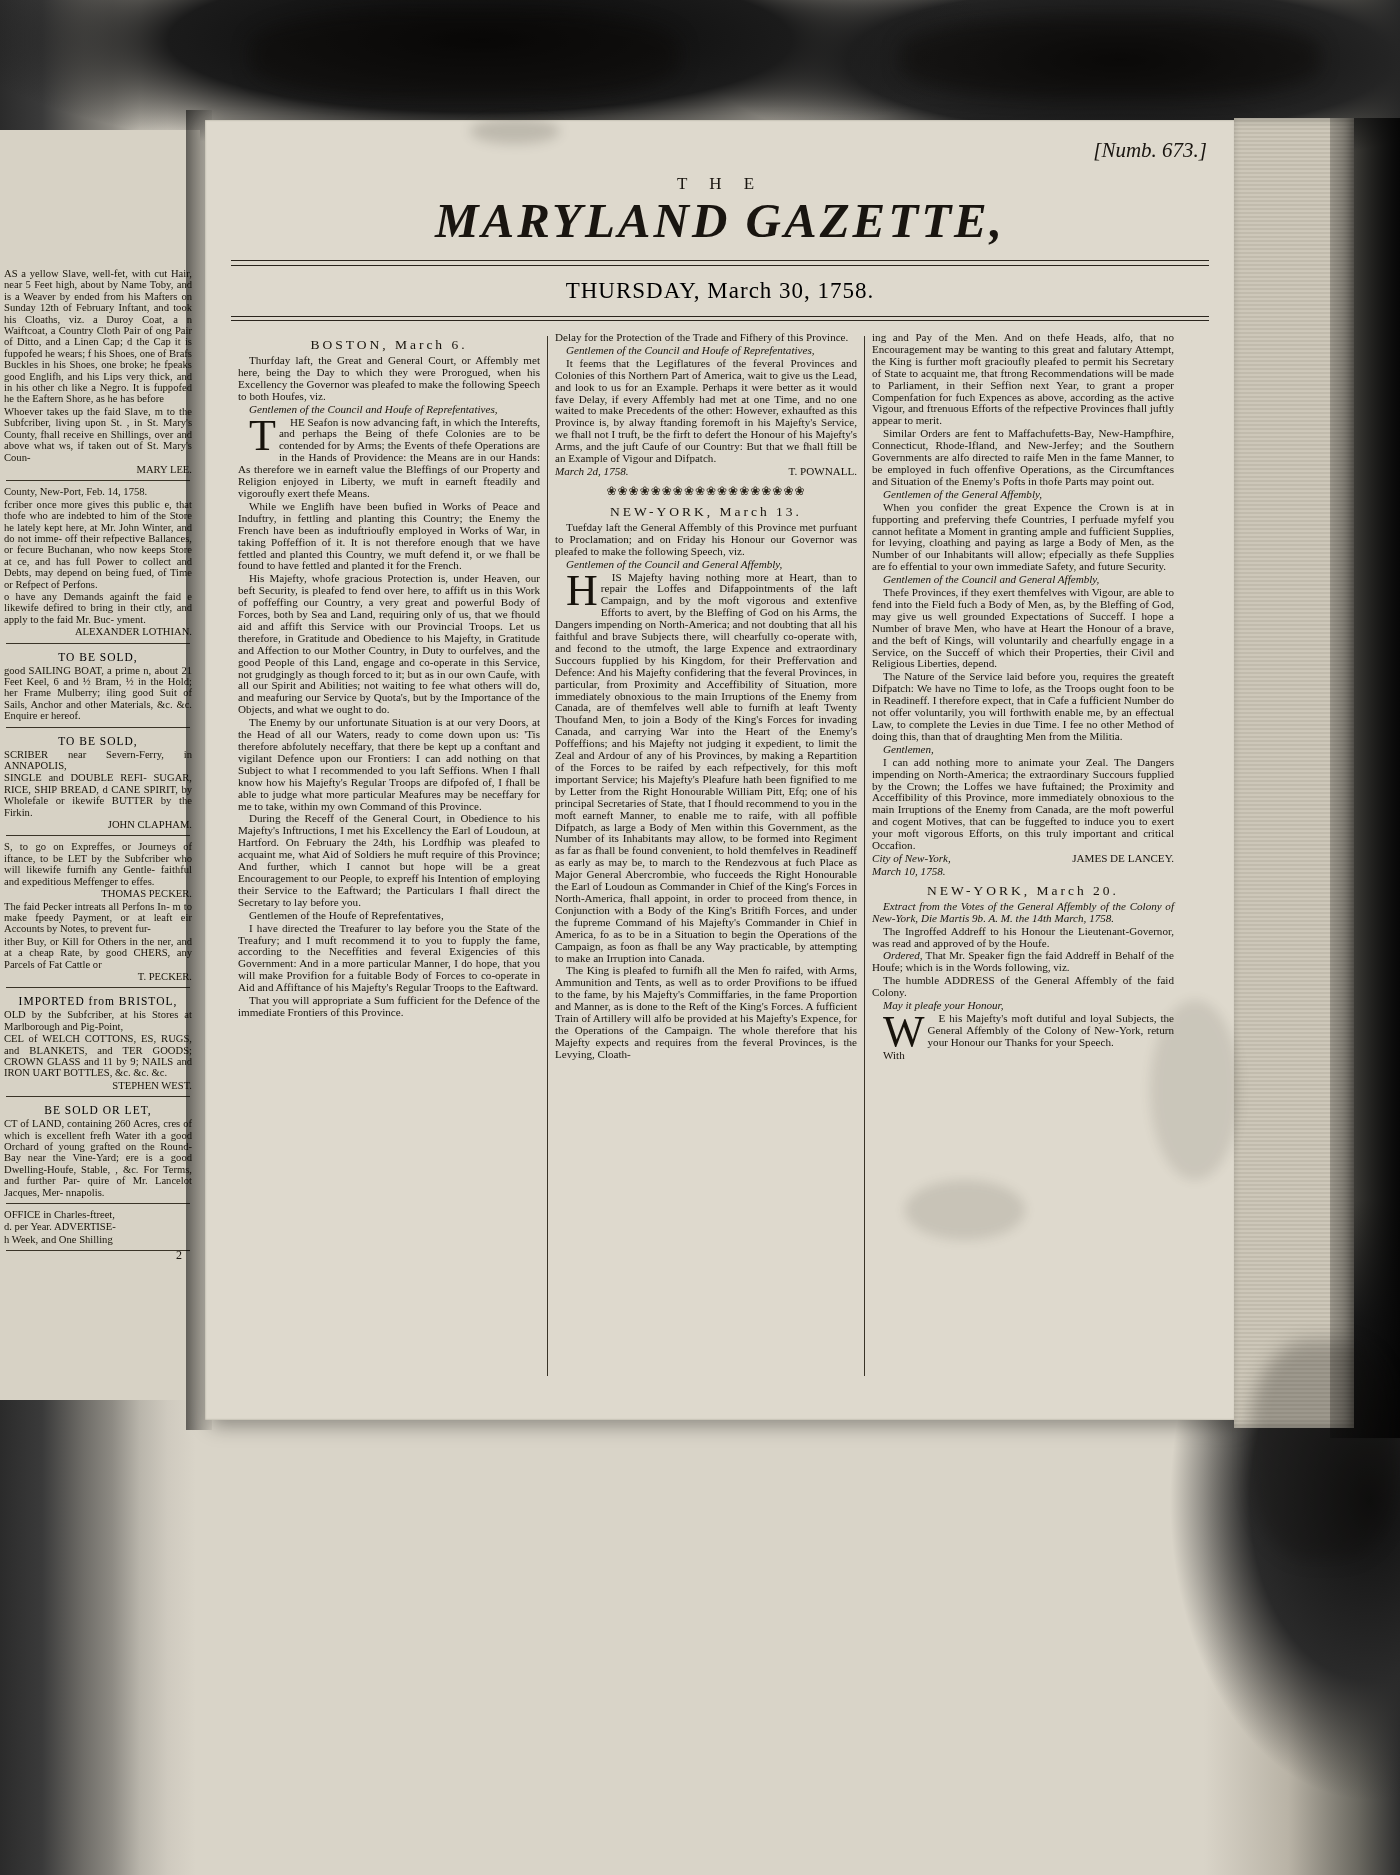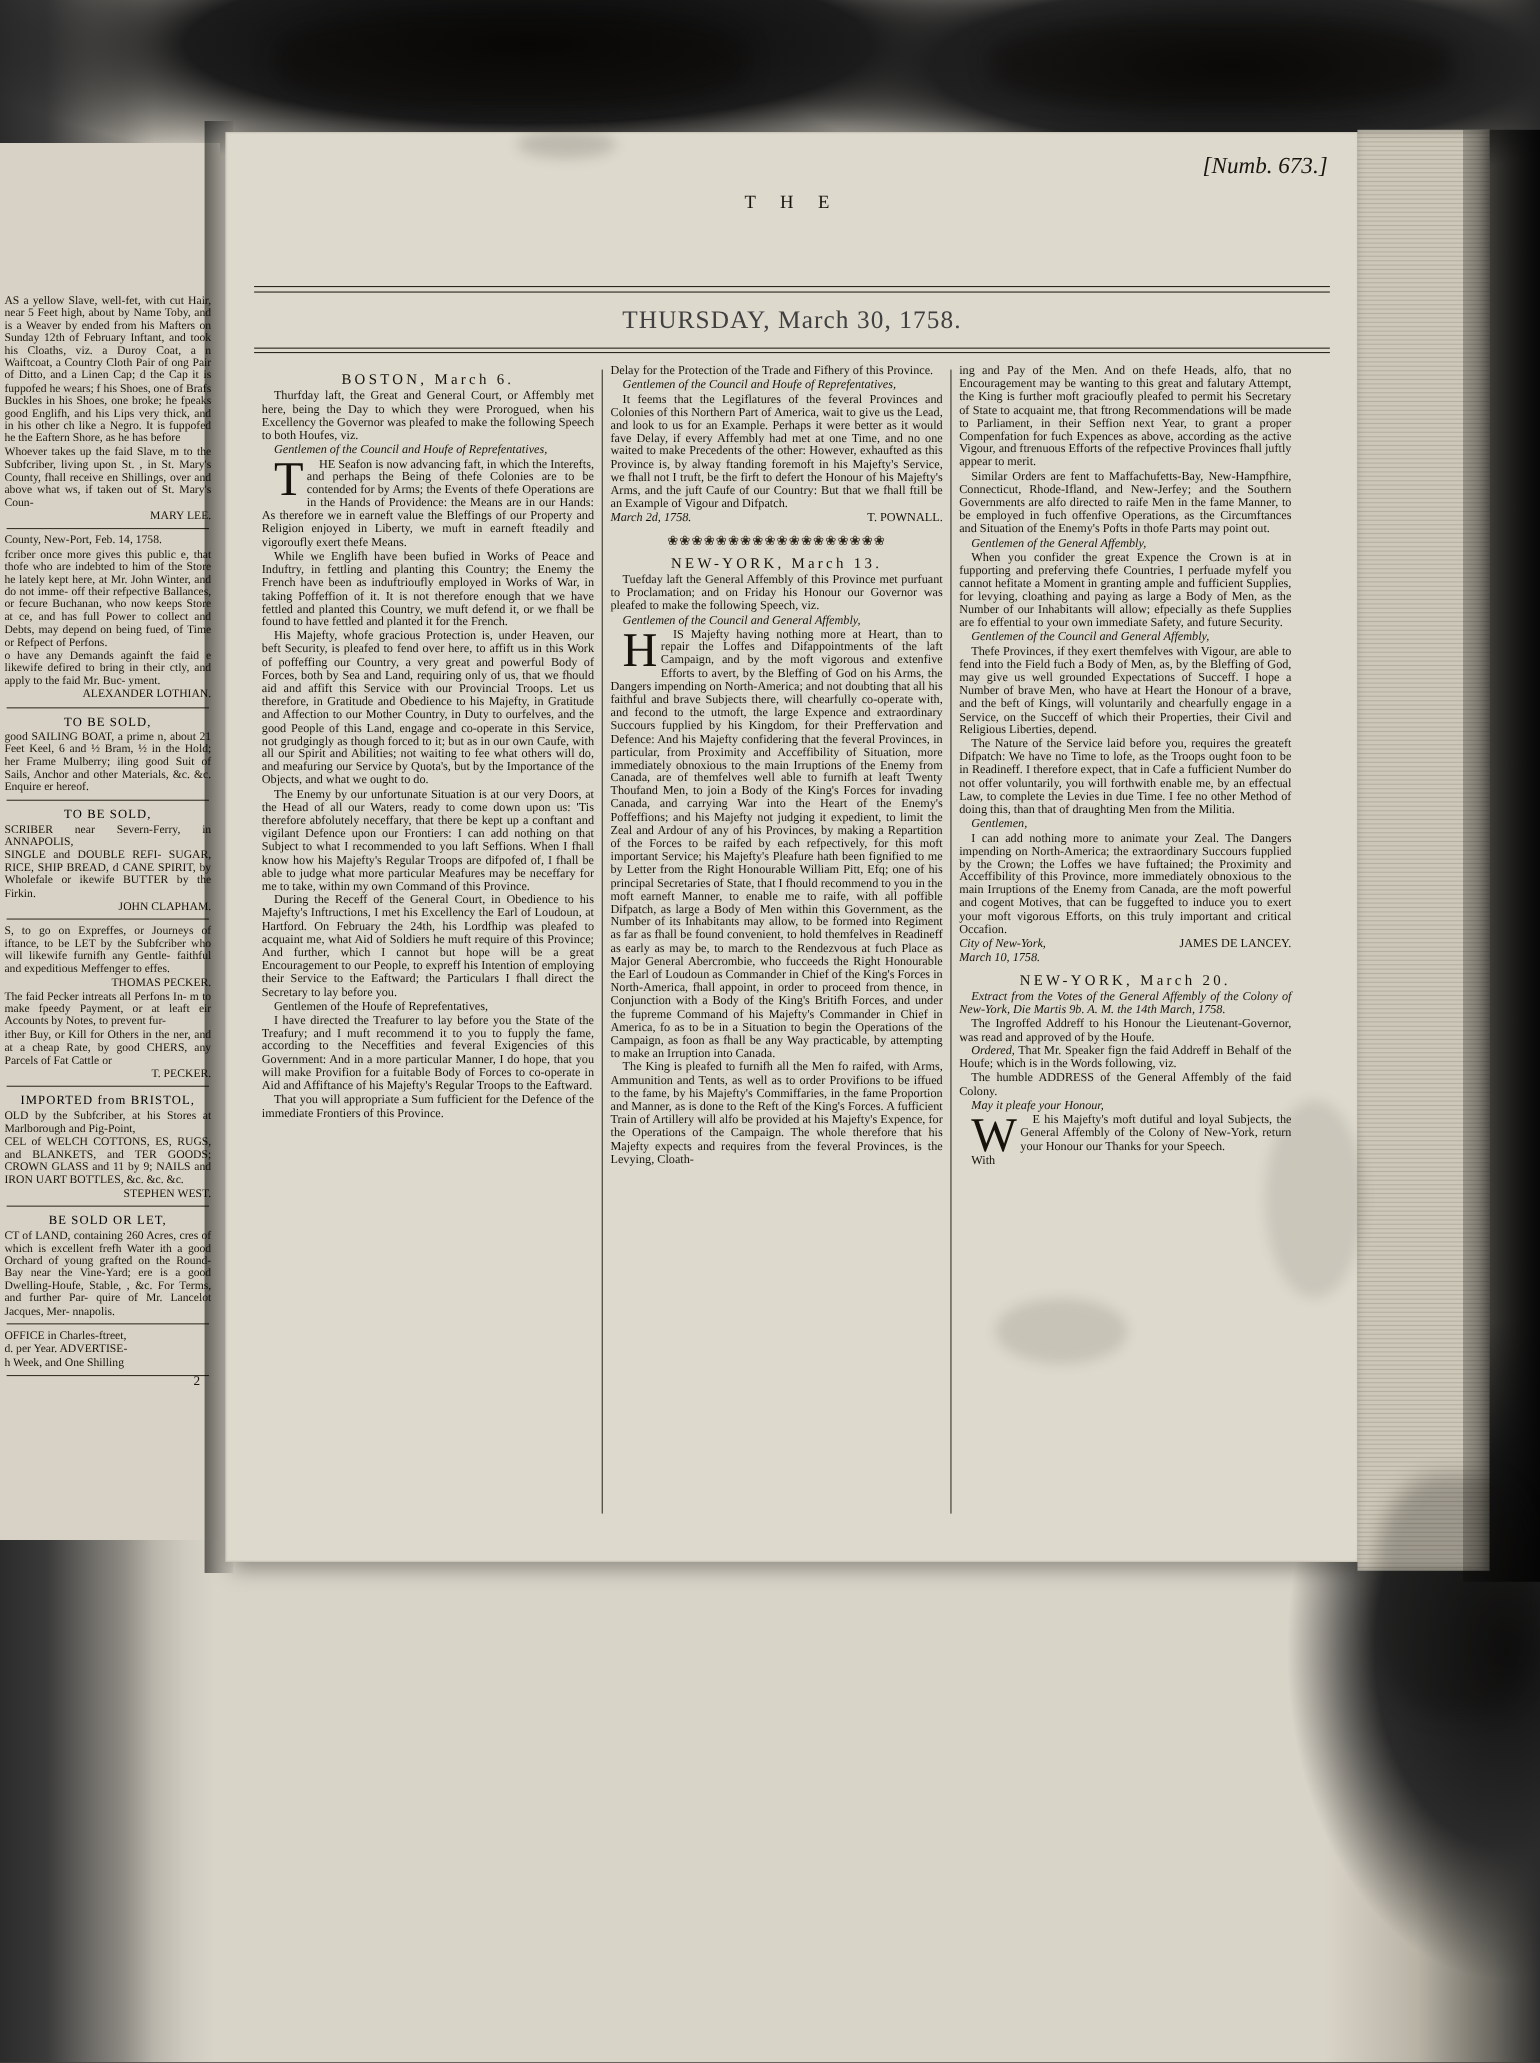--- a/index.html
+++ b/index.html
@@ -35,21 +35,21 @@
 
   
   .mast{position:absolute;left:0;right:0;text-align:center;color:#191510;margin-top:36px;}
   #m-the{top:18px;font-size:17px;letter-spacing:9px;font-family:"Liberation Serif",serif;}
   #m-title{top:36px;font-size:49px;letter-spacing:3px;font-style:italic;font-weight:700;
     font-family:"Liberation Serif",serif;}
   #m-sub{top:105px;font-size:19px;font-style:italic;}
   #m-numb{position:absolute;right:28px;top:18px;font-size:21px;font-style:italic;color:#191510;}
   .rule{position:absolute;left:26px;right:26px;height:1px;background:#2a251d;}
   #r1{top:140px;} #r2{top:145px;}
-  #m-date{position:absolute;left:0;right:0;top:158px;text-align:center;font-size:23px;color:#404040;}
+  #m-date{position:absolute;left:0;right:0;top:158px;text-align:center;font-size:23px;color:#000000;}
   #m-date .sc{font-size:23px;letter-spacing:1px;}
   #r3{top:196px;} #r4{top:200px;}
 
   
   #cols{position:absolute;left:26px;top:212px;width:978px;height:1070px;display:flex;gap:0;}
   .col{width:316px;padding:0 7px;box-sizing:border-box;position:relative;}
   .vdiv{width:1px;background:#3a3428;margin-top:4px;height:1040px;}
   .col p{margin:0 0 1px 0;font-size:11.1px;line-height:11.9px;text-align:justify;
      text-indent:11px;color:#17130c;hyphens:auto;}
   .col p.noind{text-indent:0;}
@@ -116,20 +116,21 @@
         <p>h Week, and One Shilling</p>
         <div class="sep"></div>
       </div>
     <div class="pnum" style="left:176px;top:1118px;">2</div>
   </div>
 
   <div id="gutter"></div>
 
   <div id="sheet">
     <div class="mast" id="m-the">T H E</div>
+    <div class="mast" id="m-title">MARYLAND GAZETTE,</div>
     <div id="m-numb">[Numb. 673.]</div>
     <div class="rule" id="r1"></div>
     <div class="rule" id="r2"></div>
     <div id="m-date"><span class="sc">THURSDAY, March 30, 1758.</span></div>
     <div class="rule" id="r3"></div>
     <div class="rule" id="r4"></div>
 
     <div id="cols">
       <div class="col" id="col1">
           <div class="hd">BOSTON, March 6.</div>

